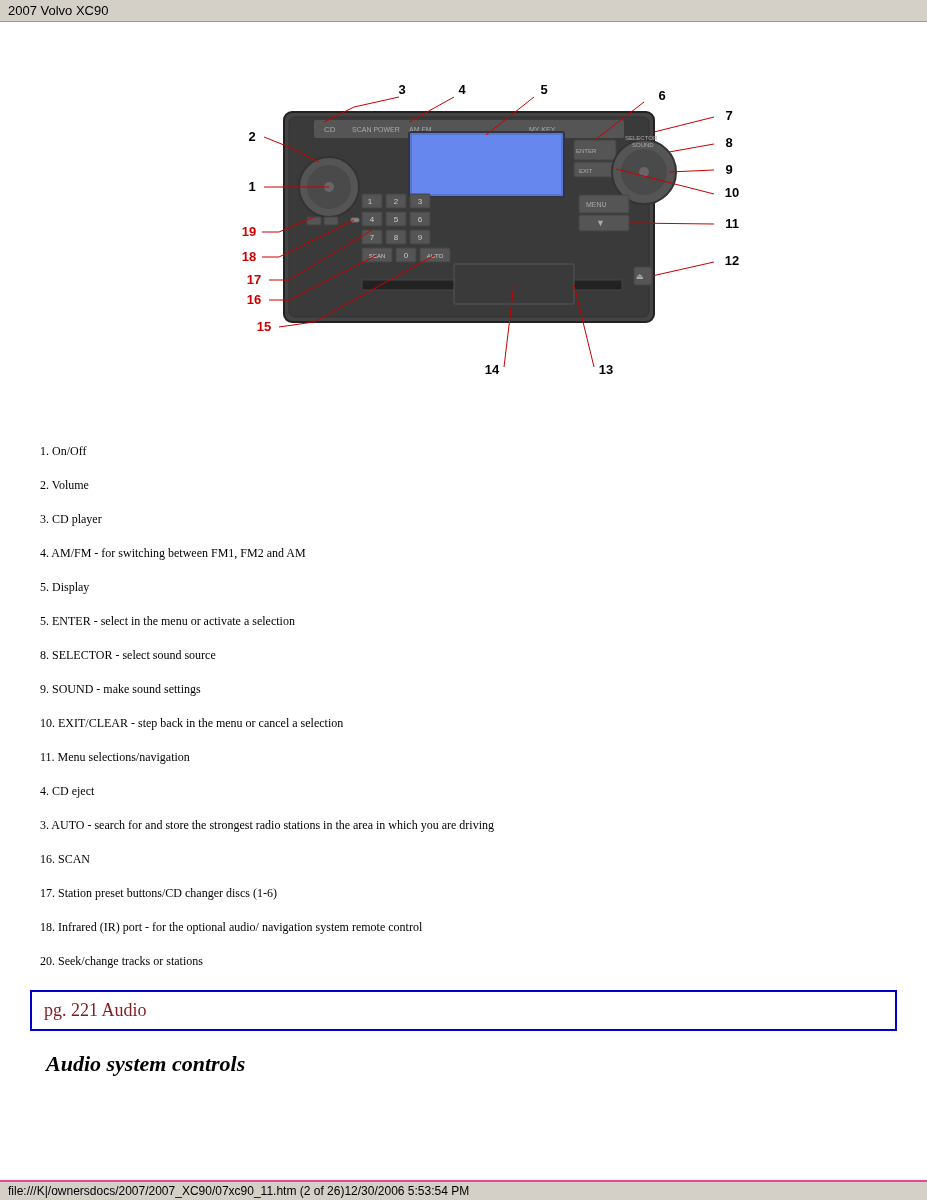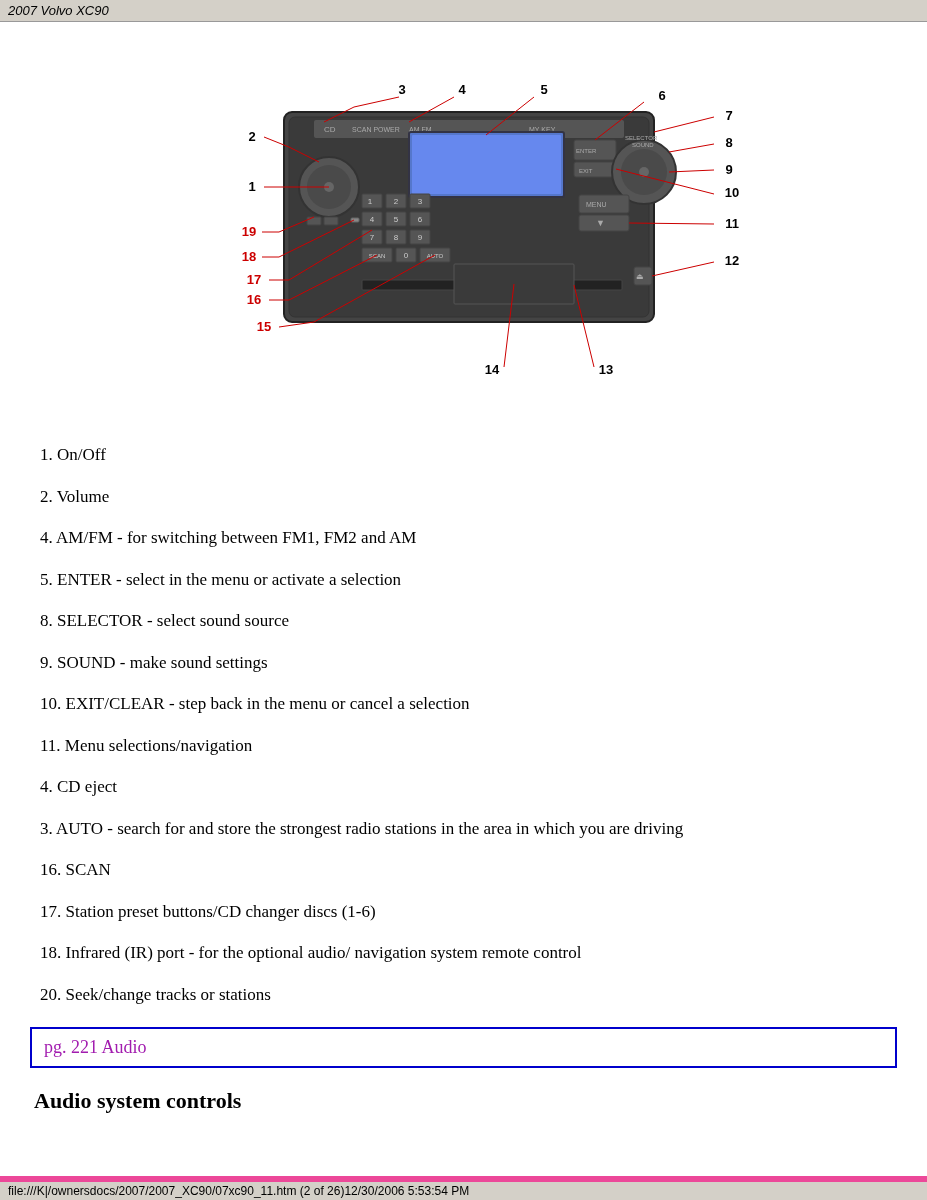--- a/index.html
+++ b/index.html
@@ -11,61 +11,61 @@
       width: 927px;
       min-height: 1200px;
       position: relative;
     }
     .title-bar {
       background: #d4d0c8;
       padding: 3px 8px;
       font-size: 13px;
       font-family: Arial, sans-serif;
       border-bottom: 1px solid #999;
-      font-style: italic;
     }
     .main-content {
       padding: 10px 30px;
     }
 
     
     .description-list {
       margin: 15px 0;
       padding-left: 10px;
     }
     .description-list p {
       margin: 16px 0;
-      font-size: 17px;
+      font-size: 12px;
       line-height: 1.5;
     }
 
     
     .page-box {
       border: 2px solid #0000cc;
       padding: 8px 12px;
       margin: 20px 0;
       font-size: 18px;
-      color: #a21caf;
+      color: #7f1d1d;
     }
 
     
     .section-heading {
       font-size: 22px;
       font-weight: bold;
-      margin: 15px 0 10px 4px;
+      margin: 15px 0 10px 16px;
+      font-style: italic;
     }
 
     
     .status-bar {
       position: fixed;
       bottom: 0;
       left: 0;
       width: 927px;
       background: #d4d0c8;
-      border-top: 6px solid #ec4899;
+      border-top: 2px solid #ec4899;
       padding: 2px 8px;
       font-size: 12px;
       font-family: Arial, sans-serif;
     }
 
     
     .diagram-svg-container {
       position: relative;
       width: 700px;
       margin: 0 auto;
@@ -224,21 +224,23 @@
       <line x1="200" y1="185" x2="165" y2="200" stroke="#cc0000" stroke-width="1"></line>
       <line x1="165" y1="200" x2="148" y2="200" stroke="#cc0000" stroke-width="1"></line>
       <text x="135" y="204" font-size="13" font-weight="bold" fill="#cc0000" font-family="Arial" text-anchor="middle">19</text>
 
     </svg>
   </div>
 
   <div class="description-list">
     <p>1. On/Off</p>
     <p>2. Volume</p>
+    <p>3. CD player</p>
     <p>4. AM/FM - for switching between FM1, FM2 and AM</p>
+    <p>5. Display</p>
     <p>5. ENTER - select in the menu or activate a selection</p>
     <p>8. SELECTOR - select sound source</p>
     <p>9. SOUND - make sound settings</p>
     <p>10. EXIT/CLEAR - step back in the menu or cancel a selection</p>
     <p>11. Menu selections/navigation</p>
     <p>4. CD eject</p>
     <p>3. AUTO - search for and store the strongest radio stations in the area in which you are driving</p>
     <p>16. SCAN</p>
     <p>17. Station preset buttons/CD changer discs (1-6)</p>
     <p>18. Infrared (IR) port - for the optional audio/ navigation system remote control</p>

